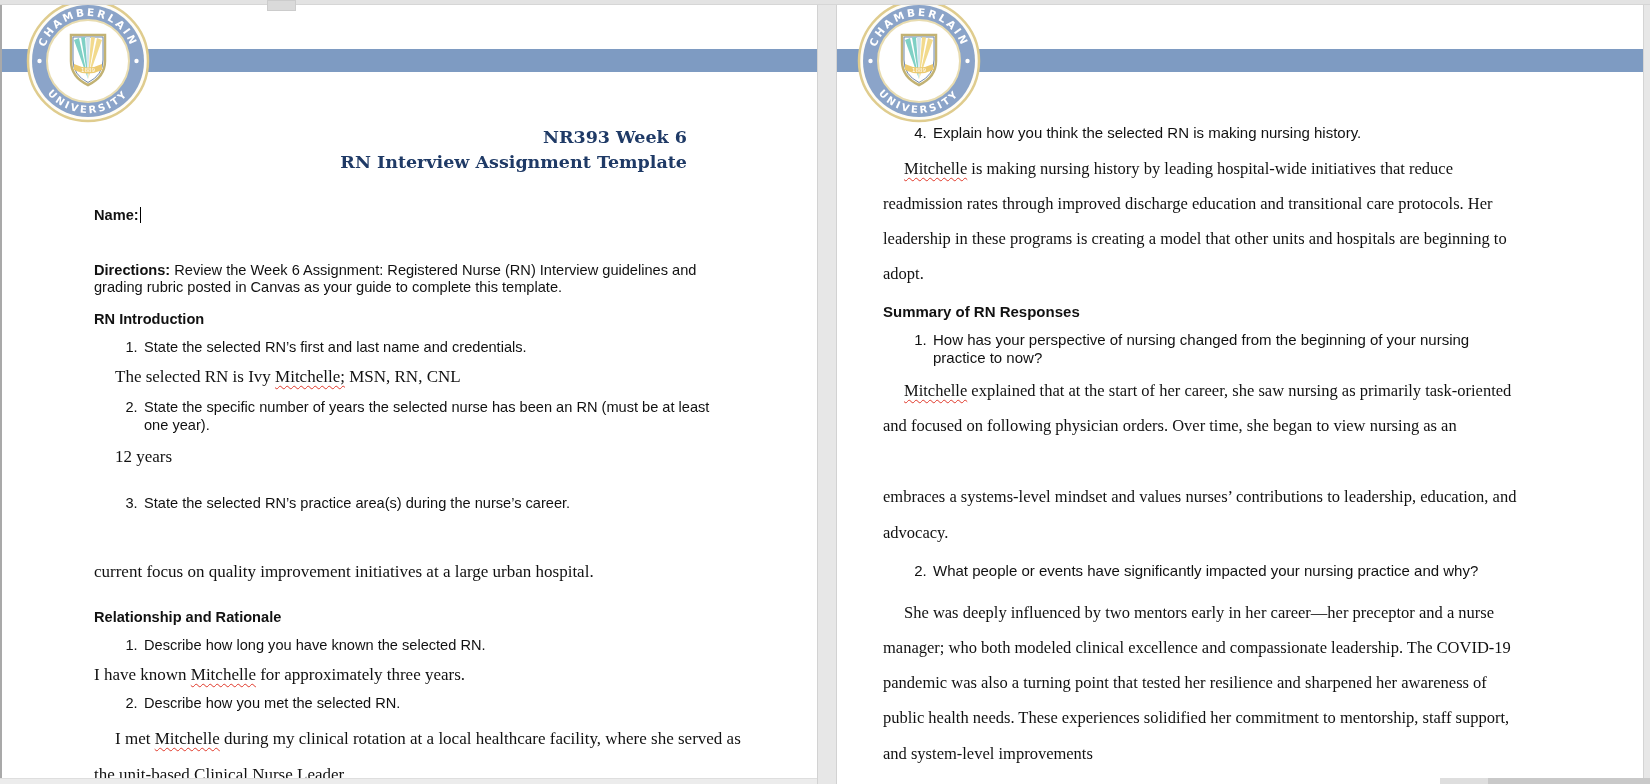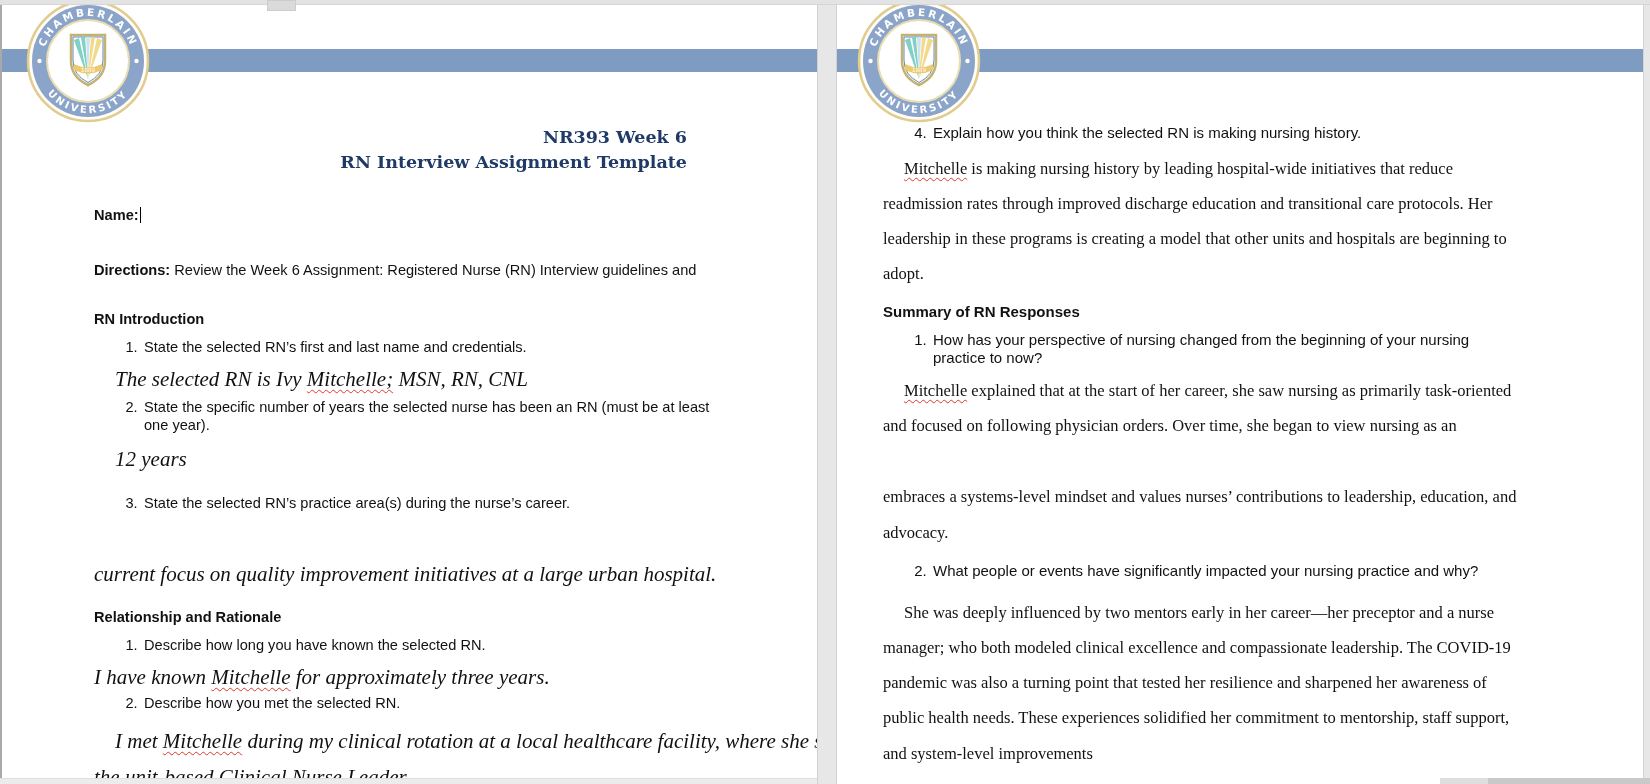--- a/index.html
+++ b/index.html
@@ -8,21 +8,21 @@
     font-family:"Liberation Sans",sans-serif;color:#111;
   }
   .pane{position:absolute;top:0;height:784px;background:#fff;}
   #pane-left{left:0;width:817px;border-left:2px solid #a9a9a9;}
   #pane-right{left:835px;width:808px;}
   .band{position:absolute;left:0;top:49px;width:100%;height:23px;background:var(--band);}
   .logo{position:absolute;z-index:3;}
   .line{position:absolute;white-space:nowrap;line-height:1.25;text-align:center;}
   .sansL{font-family:"Liberation Sans",sans-serif;font-size:14.6px;}
   .sansR{font-family:"Liberation Sans",sans-serif;font-size:15px;}
-  .serifL{font-family:"Liberation Serif",serif;font-size:21px;font-style:italic;}
+  .serifL{font-family:"Liberation Serif",serif;font-size:17px;}
   .serifR{font-family:"Liberation Serif",serif;font-size:16.5px;}
   .bold{font-weight:bold;}
   .title{font-family:"DejaVu Serif",serif;font-weight:bold;font-size:17.5px;color:var(--title);
          width:593px;text-align:right;left:92px;}
   .qnum{display:inline-block;width:25px;}
   .misspell{text-decoration:underline wavy var(--squiggle) 1px;text-underline-offset:3px;
             -webkit-text-decoration:underline wavy var(--squiggle);text-decoration-skip-ink:none;}
   .caret{display:inline-block;width:1.5px;height:16px;background:#000;vertical-align:-3px;margin-left:1px;}
   .topstrip{position:absolute;left:0;top:0;width:1650px;height:4px;background:#e3e3e3;border-bottom:1px solid #d6d6d6;z-index:6;}
   .toptab{position:absolute;left:267px;top:0;width:27px;height:9px;background:#dadada;border:1px solid #cccccc;z-index:7;}
@@ -66,20 +66,21 @@
       <text x="62" y="72.5" font-size="5.5" fill="#ffffff" text-anchor="middle">1889</text>
     </g>
   </svg>
 
   <div class="line title" style="top:127px">NR393 Week 6</div>
   <div class="line title" style="top:152px">RN Interview Assignment Template</div>
 
   <div class="line sansL bold" style="left:92px;top:206px"><span>Name:</span><span class="caret"></span></div>
 
   <div class="line sansL" style="left:92px;top:261px"><span class="bold">Directions:</span><span> Review the Week 6 Assignment: Registered Nurse (RN) Interview guidelines and</span></div>
+  <div class="line sansL" style="left:92px;top:278px">grading rubric posted in Canvas as your guide to complete this template.</div>
 
   <div class="line sansL bold" style="left:92px;top:310px">RN Introduction</div>
 
   <div class="line sansL" style="left:117px;top:338px"><span class="qnum">1.</span><span>State the selected RN’s first and last name and credentials.</span></div>
   <div class="line serifL" style="left:113px;top:366px"><span>The selected RN is Ivy </span><span class="misspell">Mitchelle;</span><span> MSN, RN, CNL</span></div>
 
   <div class="line sansL" style="left:117px;top:398px"><span class="qnum">2.</span><span>State the specific number of years the selected nurse has been an RN (must be at least</span></div>
   <div class="line sansL" style="left:142px;top:416px">one year).</div>
   <div class="line serifL" style="left:113px;top:446px">12 years</div>
 

